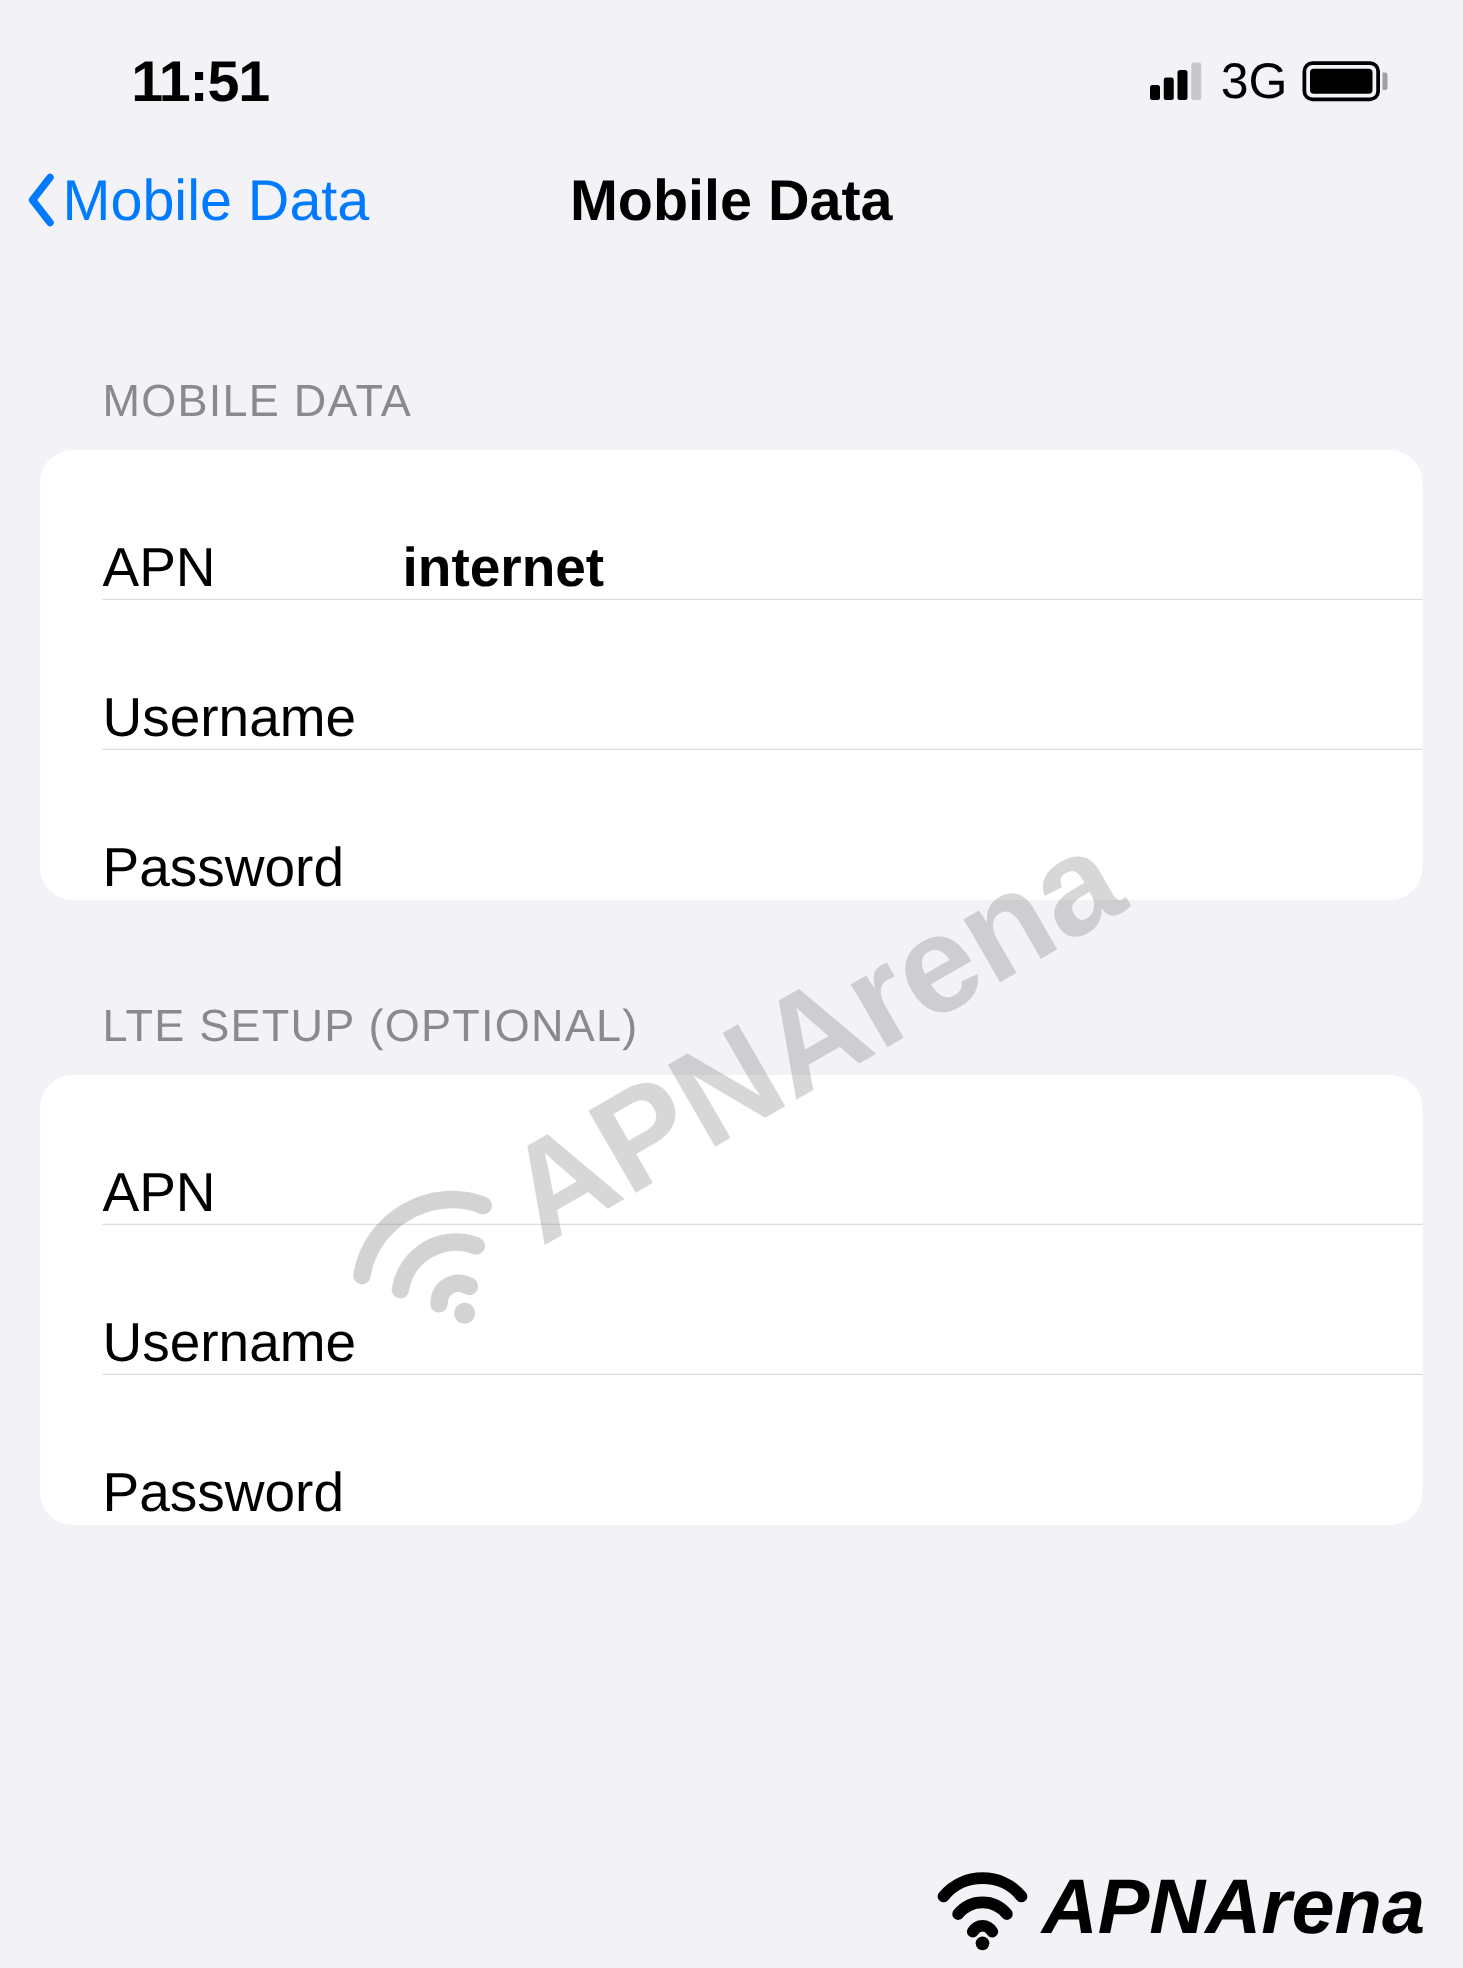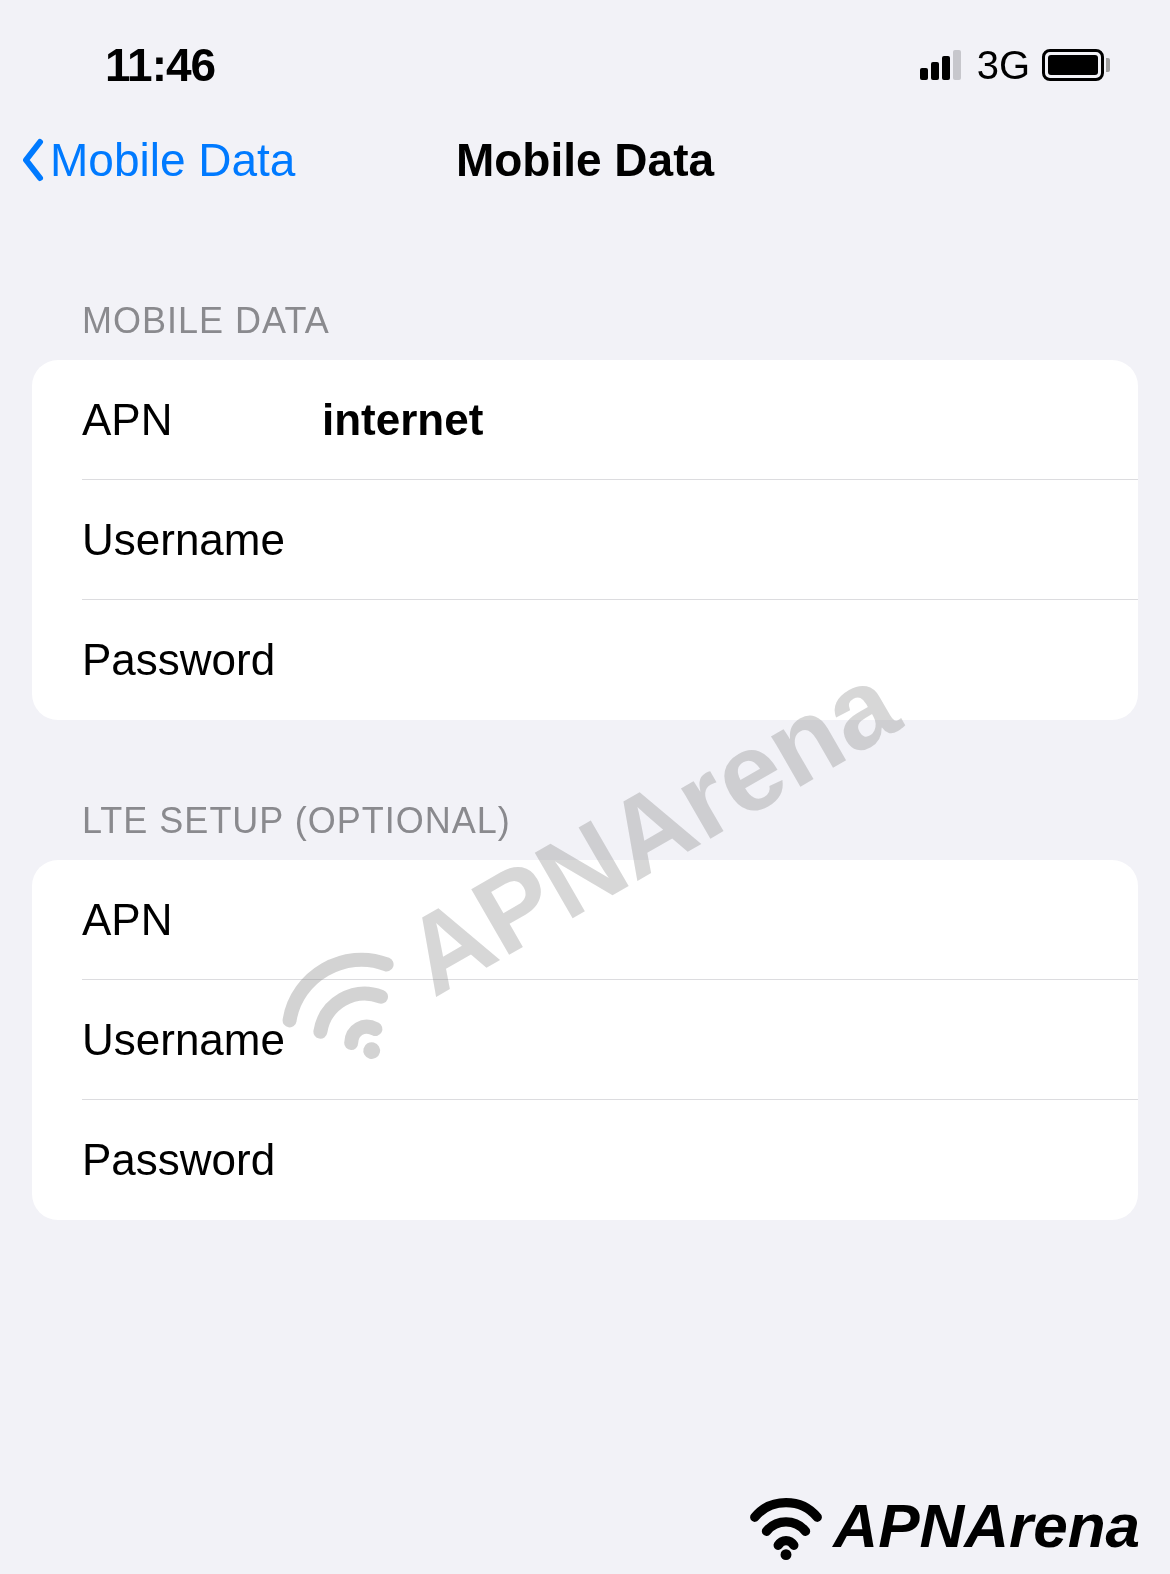--- a/index.html
+++ b/index.html
@@ -116,21 +116,21 @@
       padding: 80px 48px 18px 82px;
       text-transform: uppercase;
     }
     .section {
       background: #fff;
       border-radius: 26px;
       margin: 0 32px;
     }
     .row {
       display: flex;
-      align-items: center;
+      align-items: flex-end;
       padding: 0 50px;
       height: 120px;
       position: relative;
     }
     .row:not(:last-child)::after {
       content: '';
       position: absolute;
       bottom: 0;
       left: 50px;
       right: 0;
@@ -188,21 +188,21 @@
     }
     .watermark-bottom svg {
       width: 78px;
       height: 78px;
     }
   </style>
 </head>
 <body>
 
 <div class="status-bar">
-  <div class="status-time">11:46</div>
+  <div class="status-time">11:51</div>
   <div class="status-right">
     <div class="signal-bars">
       <div class="signal-bar b1"></div>
       <div class="signal-bar b2"></div>
       <div class="signal-bar b3"></div>
       <div class="signal-bar b4"></div>
     </div>
     <div class="network-type">3G</div>
     <div class="battery">
       <div class="battery-body">

